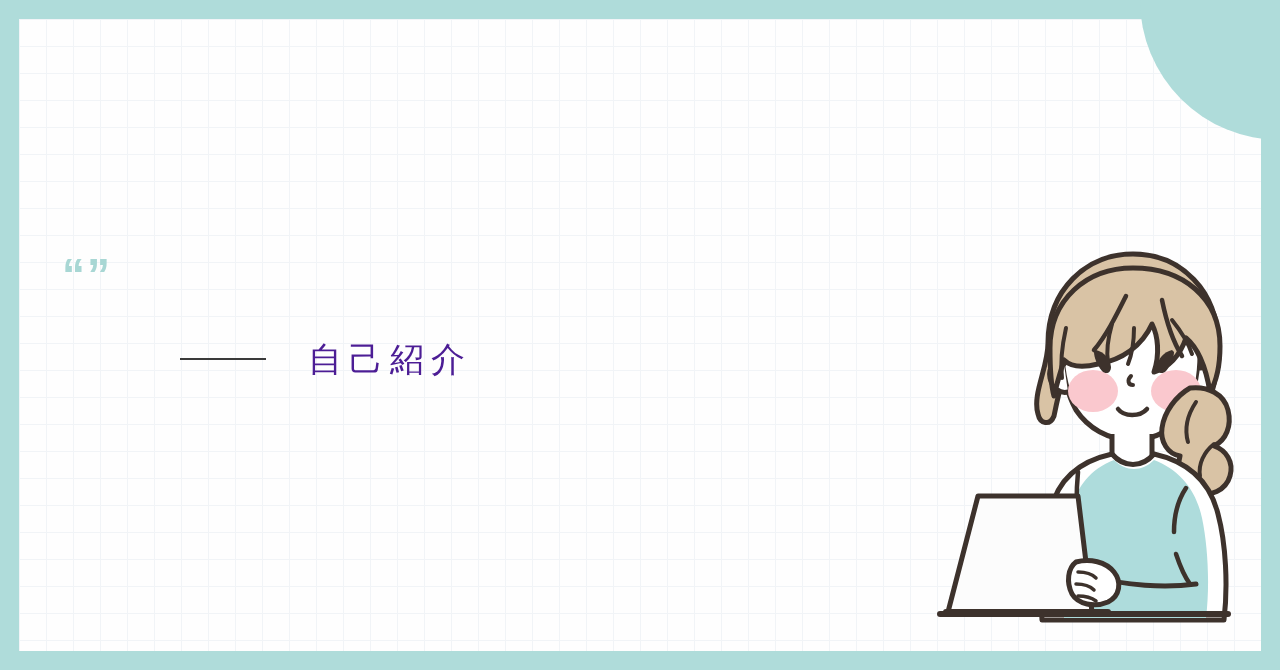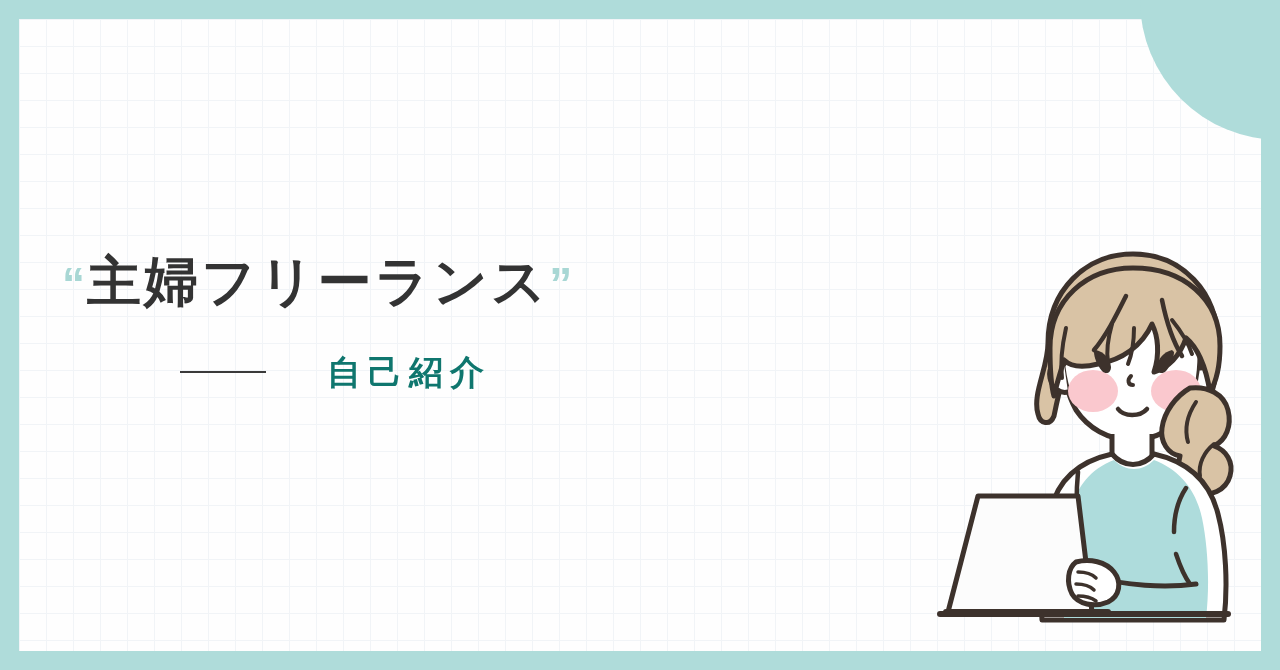--- a/index.html
+++ b/index.html
@@ -84,26 +84,25 @@
     margin-left: 118px;
   }
   .sub-dash {
     width: 86px;
     height: 2px;
     background: #3a3a3a;
     margin-right: 42px;
     flex: 0 0 auto;
   }
   .subtitle {
-    color: #0f766e;
-    font-weight: 700;
+    color: #4c1d95;
+    font-weight: 400;
     font-size: 34px;
     letter-spacing: 7px;
     line-height: 1;
-    margin-left: 19px;
   }
 
   
   #illustration {
     position: absolute;
     left: 880px;
     top: 228px;
     width: 400px;
     height: 400px;
   }
@@ -115,21 +114,20 @@
 <div id="banner">
 
   <div id="paper"></div>
 
   <div id="corner-blob"></div>
 
   <div id="headline-block">
 
     <div class="title-row">
       <span class="qmark open">“</span>
-      <span class="title-main">主婦フリーランス</span>
       <span class="qmark close">”</span>
     </div>
 
     <div class="sub-row">
       <span class="sub-dash"></span>
       <span class="subtitle">自己紹介</span>
     </div>
 
   </div>
 

